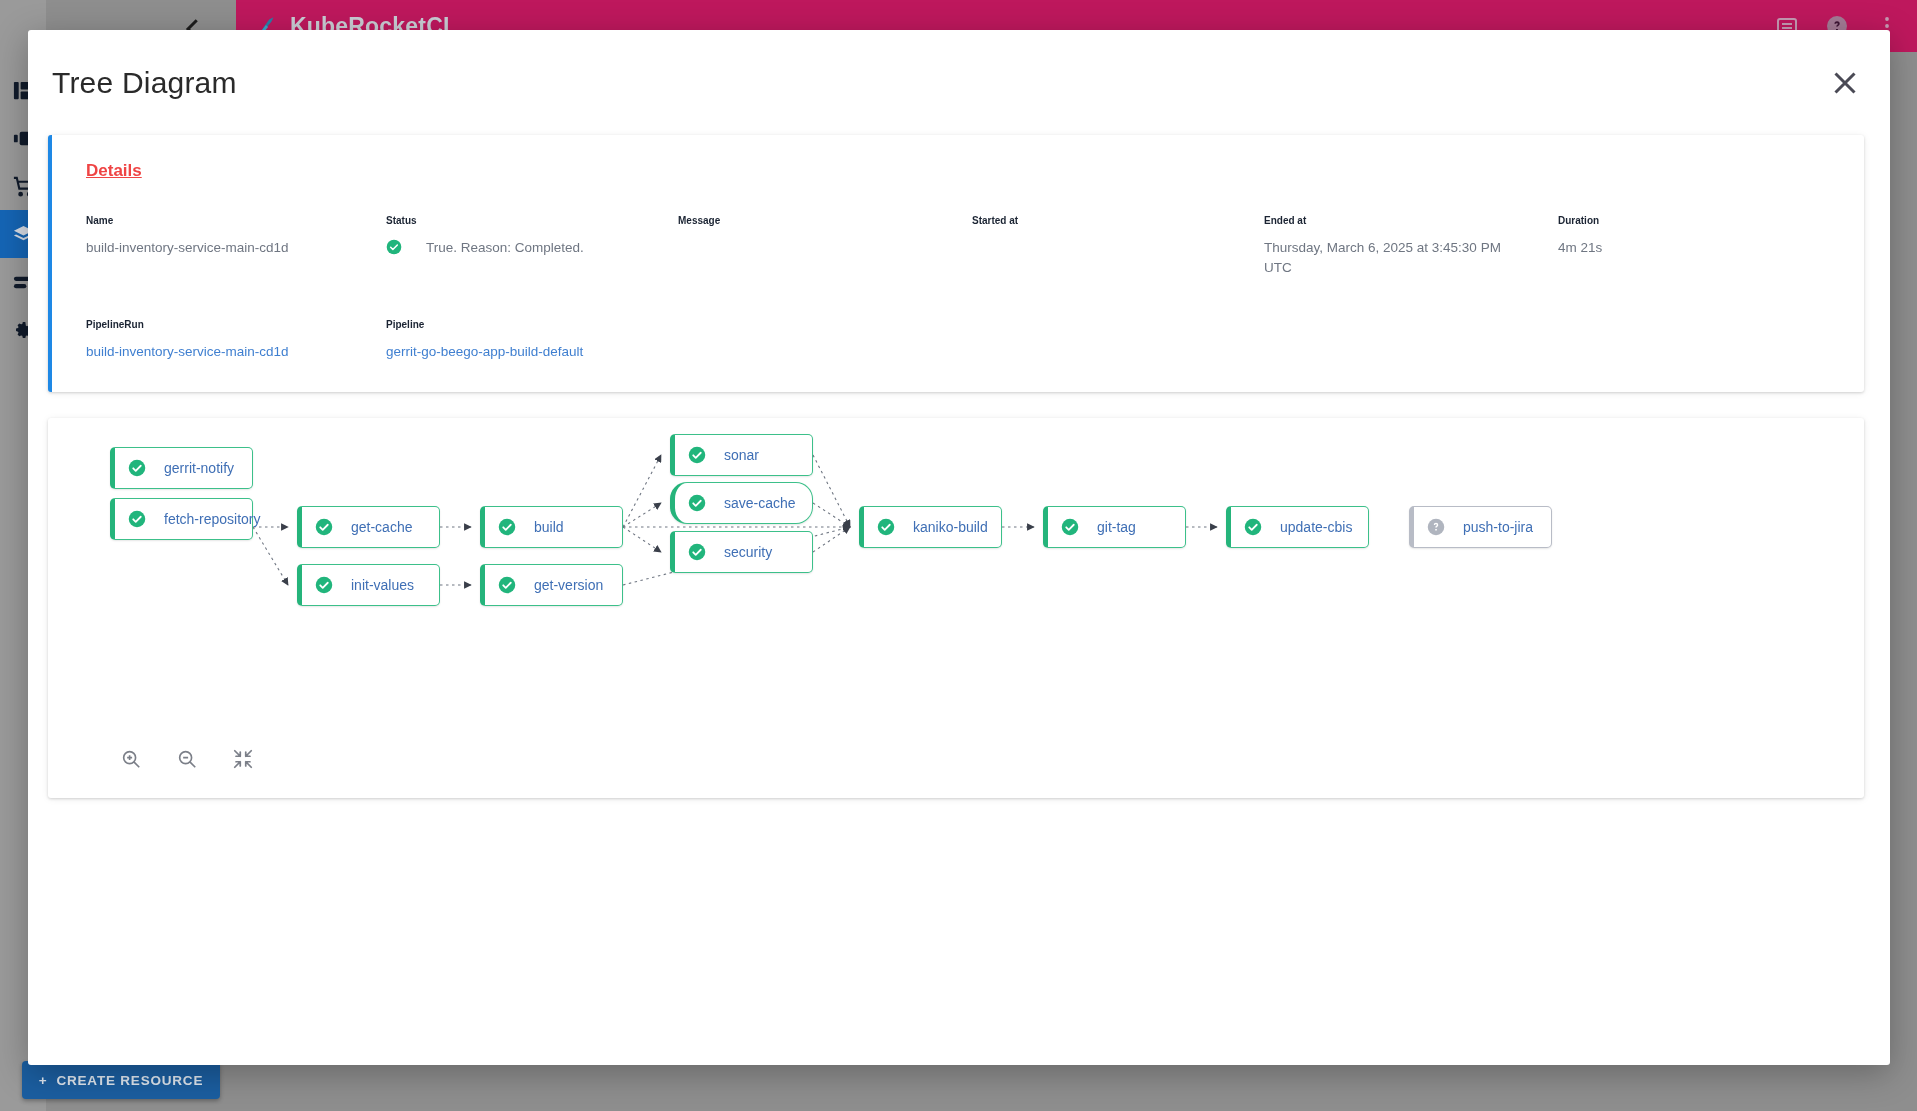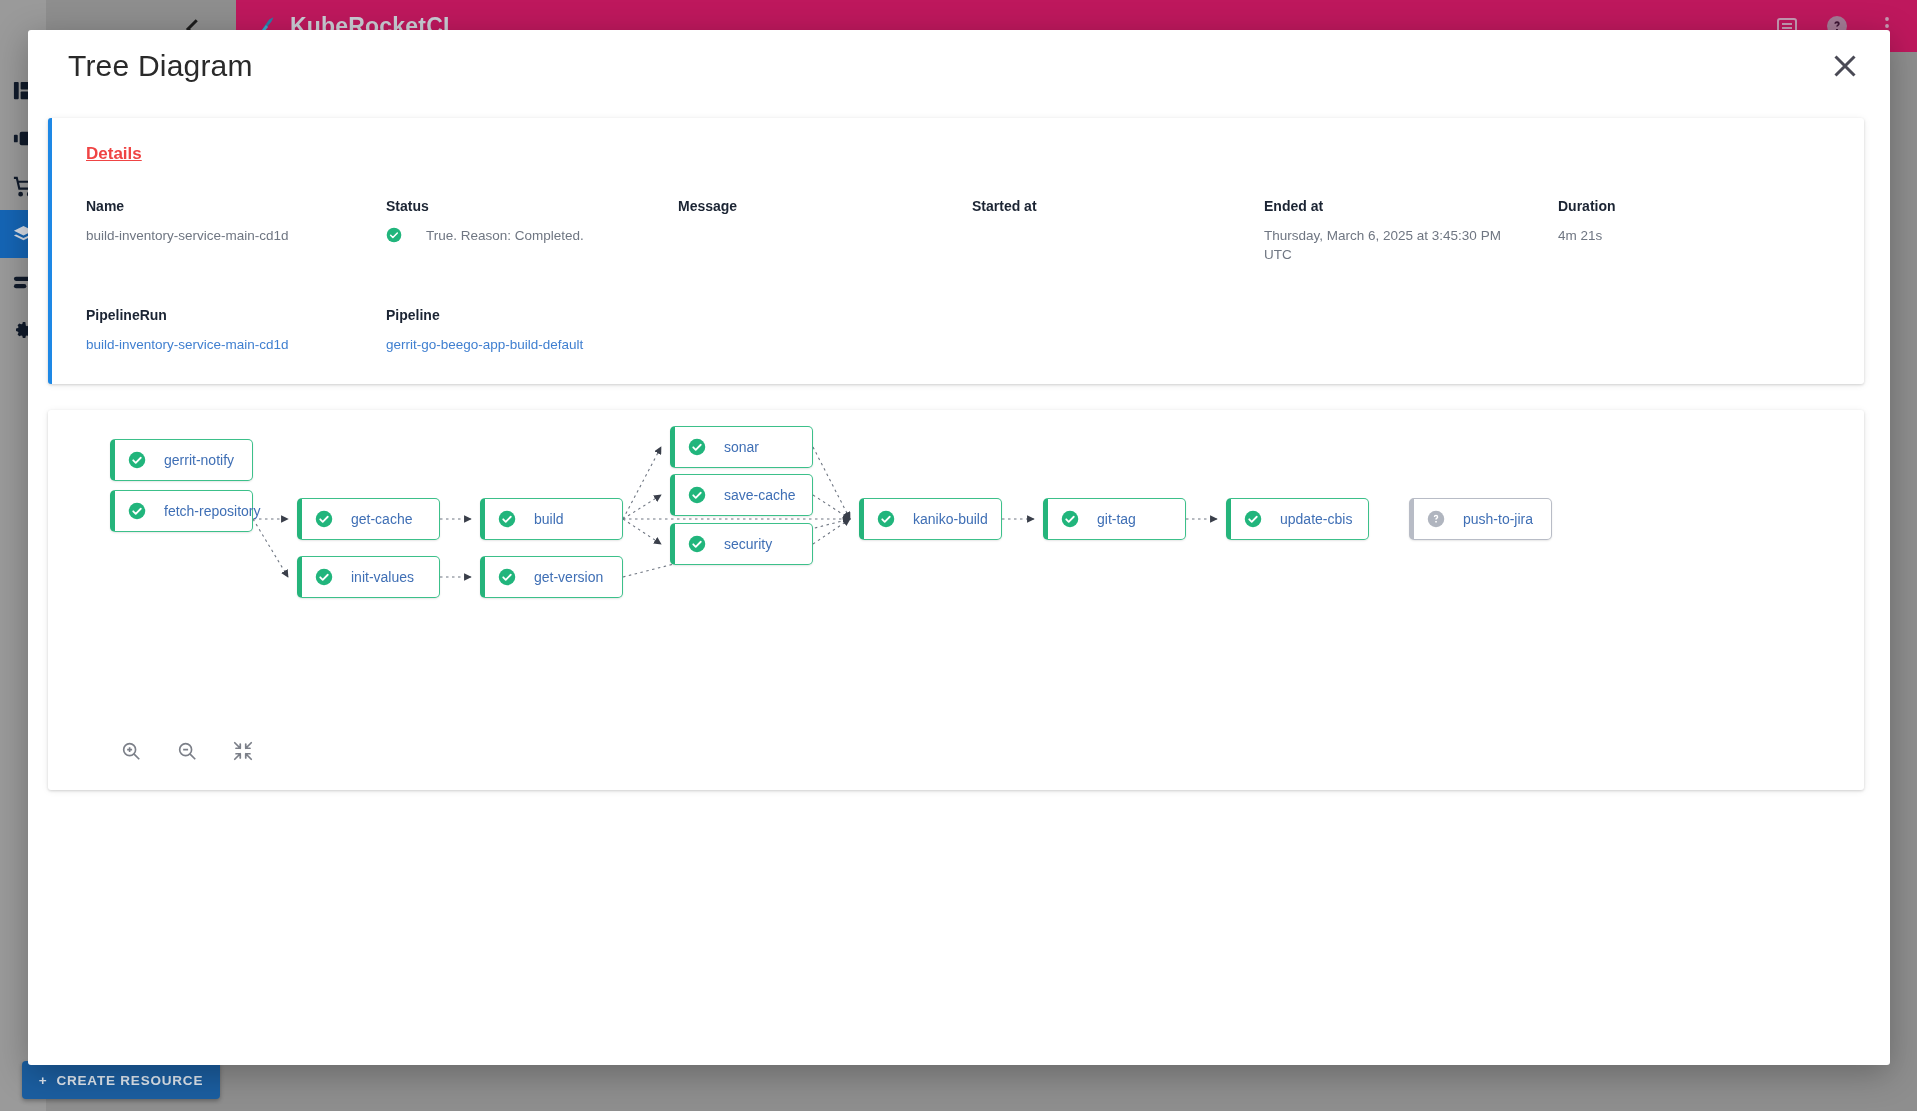--- a/index.html
+++ b/index.html
@@ -59,21 +59,22 @@
     position: absolute; left: 28px; top: 30px;
     width: 1862px; height: 1035px;
     background: #fff;
     box-shadow: 0 8px 34px rgba(0,0,0,.28);
     border-radius: 3px;
     overflow: hidden;
   }
   #modal-header {
     position: relative; height: 72px;
     display: flex; align-items: center;
-    padding: 0 32px 0 40px;
+    padding: 0 32px 0 24px;
+    margin-top: 17px;
   }
   #modal-title {
     font-size: 30px; color: #2a2a2a; font-weight: normal;
     letter-spacing: .2px;
   }
   #modal-close {
     position: absolute; right: 26px; top: 50%; transform: translateY(-50%);
     width: 38px; height: 38px; border-radius: 50%;
     display: flex; align-items: center; justify-content: center;
     color: #4a4a55;
@@ -94,21 +95,21 @@
     text-decoration: underline;
   }
   .detail-grid {
     display: grid;
     grid-template-columns: 300px 292px 294px 292px 294px 1fr;
     margin-top: 34px;
     padding-left: 8px;
   }
   .detail-grid.second { margin-top: 42px; }
   .dfield .dlabel {
-    font-size: 14px; font-weight: bold; color: #1b2433; line-height: 1.2;
+    font-size: 10px; font-weight: bold; color: #1b2433; line-height: 1.2;
   }
   .dfield .dvalue {
     margin-top: 11px;
     font-size: 13.5px; color: #6f7682; line-height: 1.45;
     max-width: 262px;
   }
   .dfield .dvalue.link { color: #3f7fd0; }
   .status-value { display: flex; align-items: flex-start; gap: 24px; }
   .status-value .dot-ok { margin-top: 1px; flex: none; }
 
@@ -369,21 +370,21 @@
               </svg></span>
             <span class="nlabel">get-version</span>
           </div>
           <div class="node" style="left: 622px; top: 16px; width: 143px;">
             <span class="nicon"><svg width="18" height="18" viewBox="0 0 24 24">
                 <circle cx="12" cy="12" r="11" fill="#21b57c"></circle>
                 <path d="M7 12.4l3.3 3.3L17 9" fill="none" stroke="#fff" stroke-width="2.4" stroke-linecap="round" stroke-linejoin="round"></path>
               </svg></span>
             <span class="nlabel">sonar</span>
           </div>
-          <div class="node" style="left: 622px; top: 64px; width: 143px;">
+          <div class="node" style="left: 622px; top: 64px; width: 143px; border-radius: 17px;">
             <span class="nicon"><svg width="18" height="18" viewBox="0 0 24 24">
                 <circle cx="12" cy="12" r="11" fill="#21b57c"></circle>
                 <path d="M7 12.4l3.3 3.3L17 9" fill="none" stroke="#fff" stroke-width="2.4" stroke-linecap="round" stroke-linejoin="round"></path>
               </svg></span>
             <span class="nlabel">save-cache</span>
           </div>
           <div class="node" style="left: 622px; top: 113px; width: 143px;">
             <span class="nicon"><svg width="18" height="18" viewBox="0 0 24 24">
                 <circle cx="12" cy="12" r="11" fill="#21b57c"></circle>
                 <path d="M7 12.4l3.3 3.3L17 9" fill="none" stroke="#fff" stroke-width="2.4" stroke-linecap="round" stroke-linejoin="round"></path>

